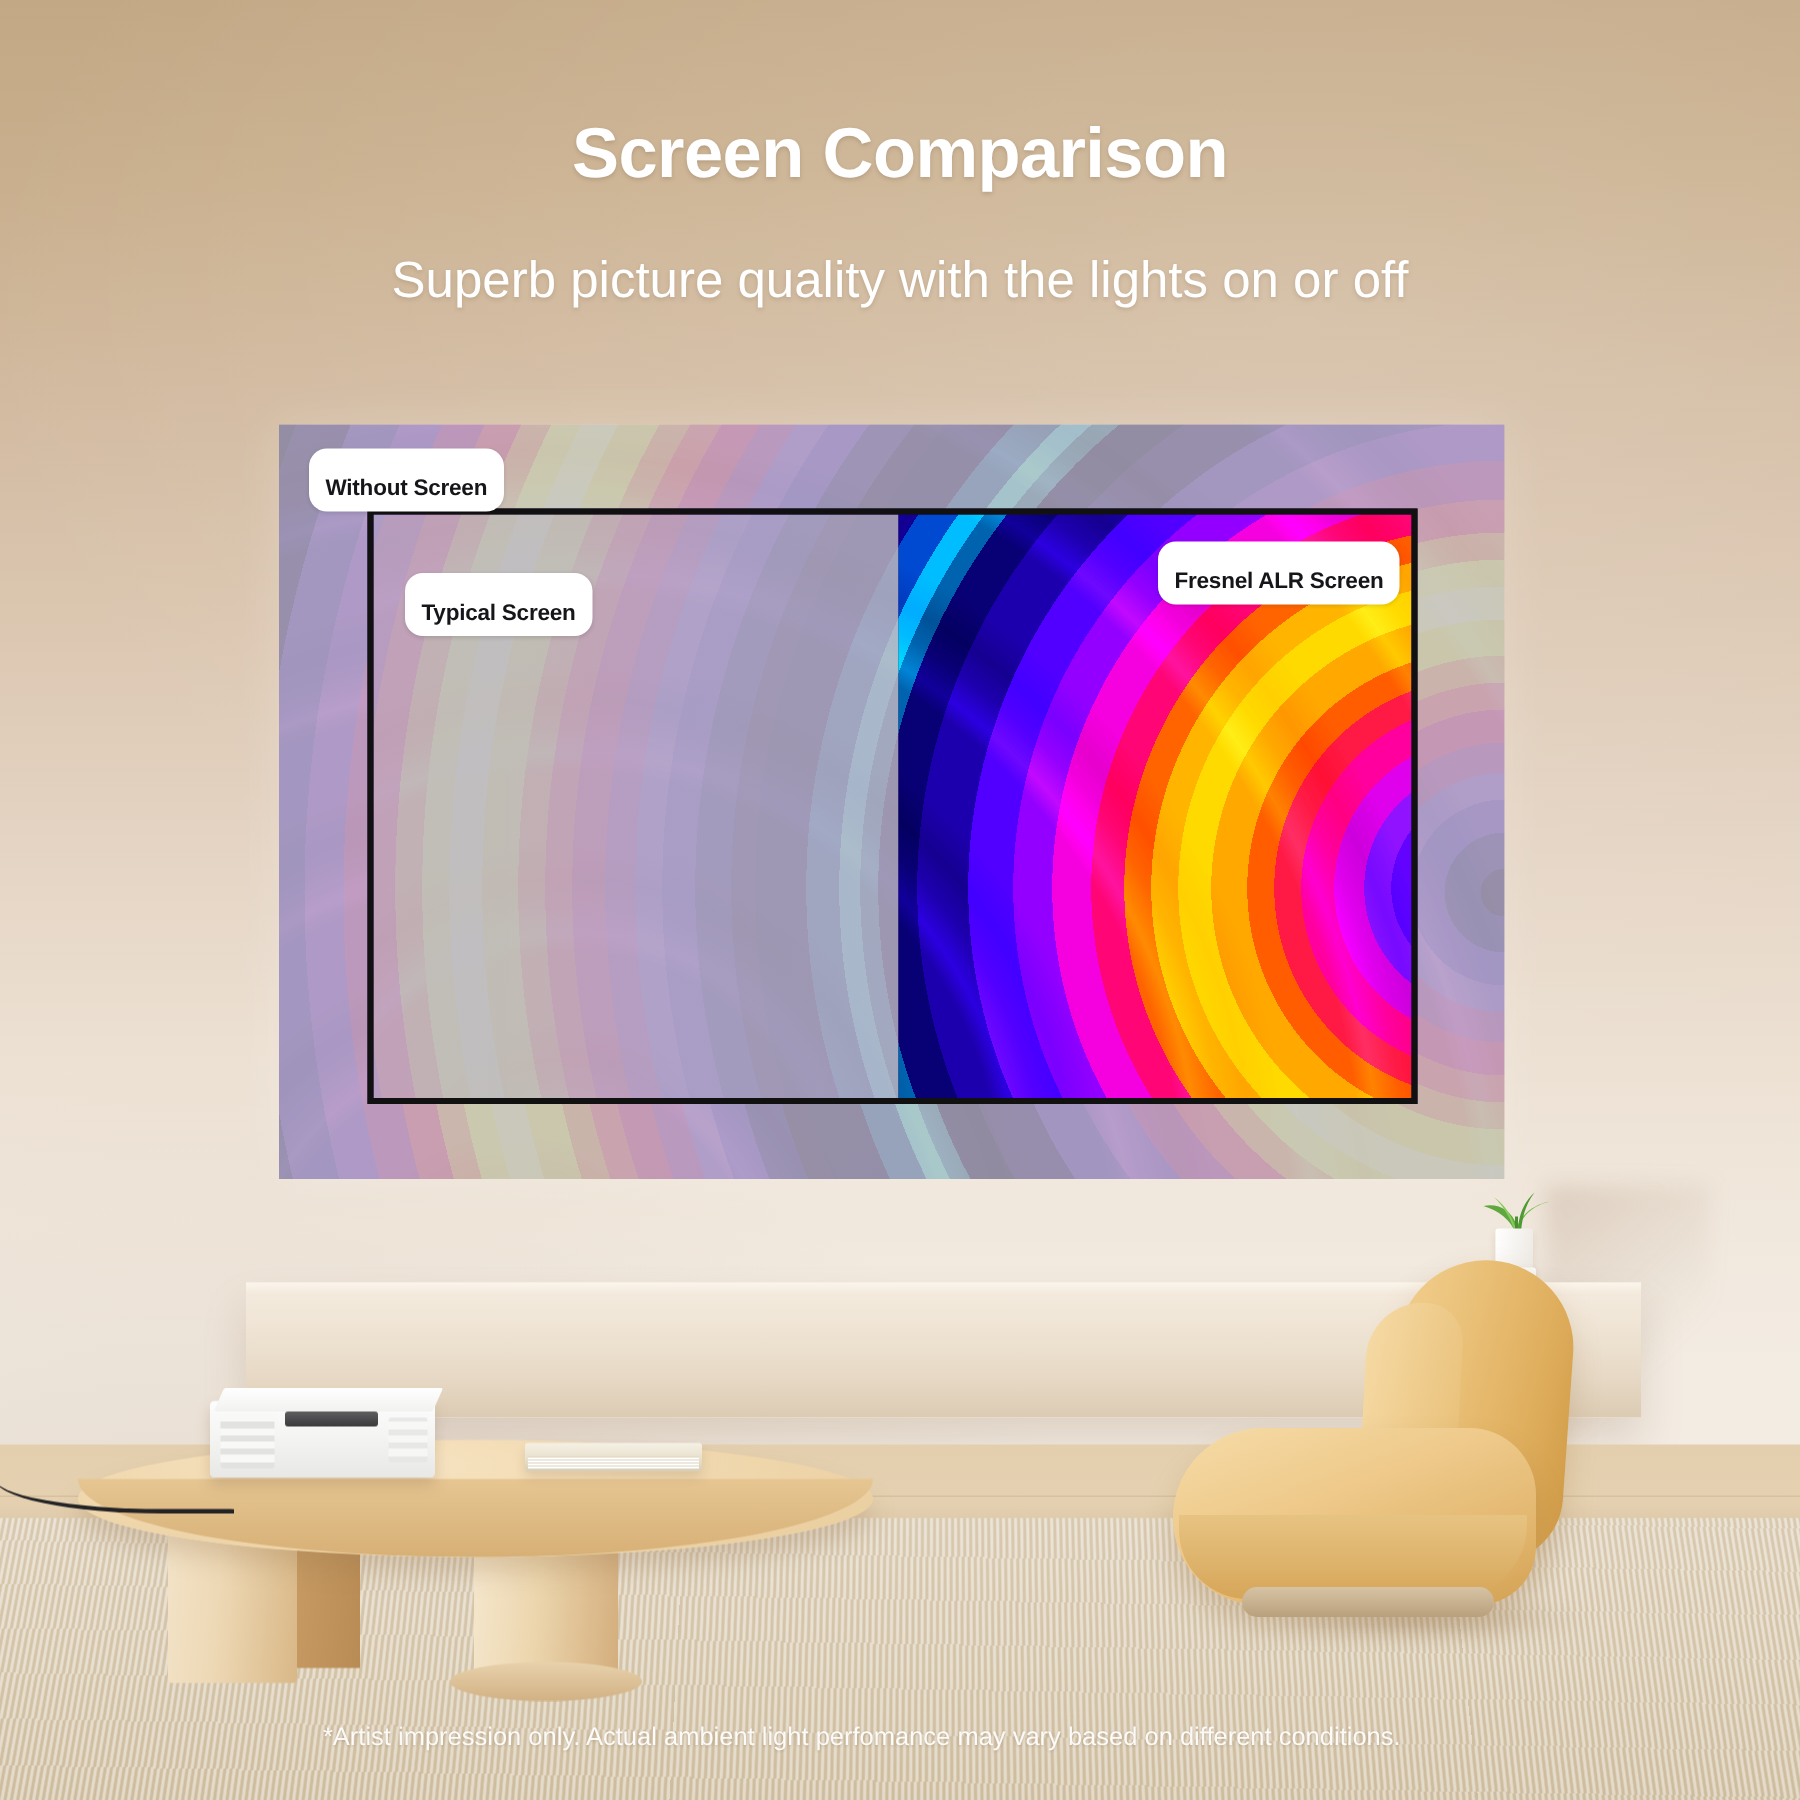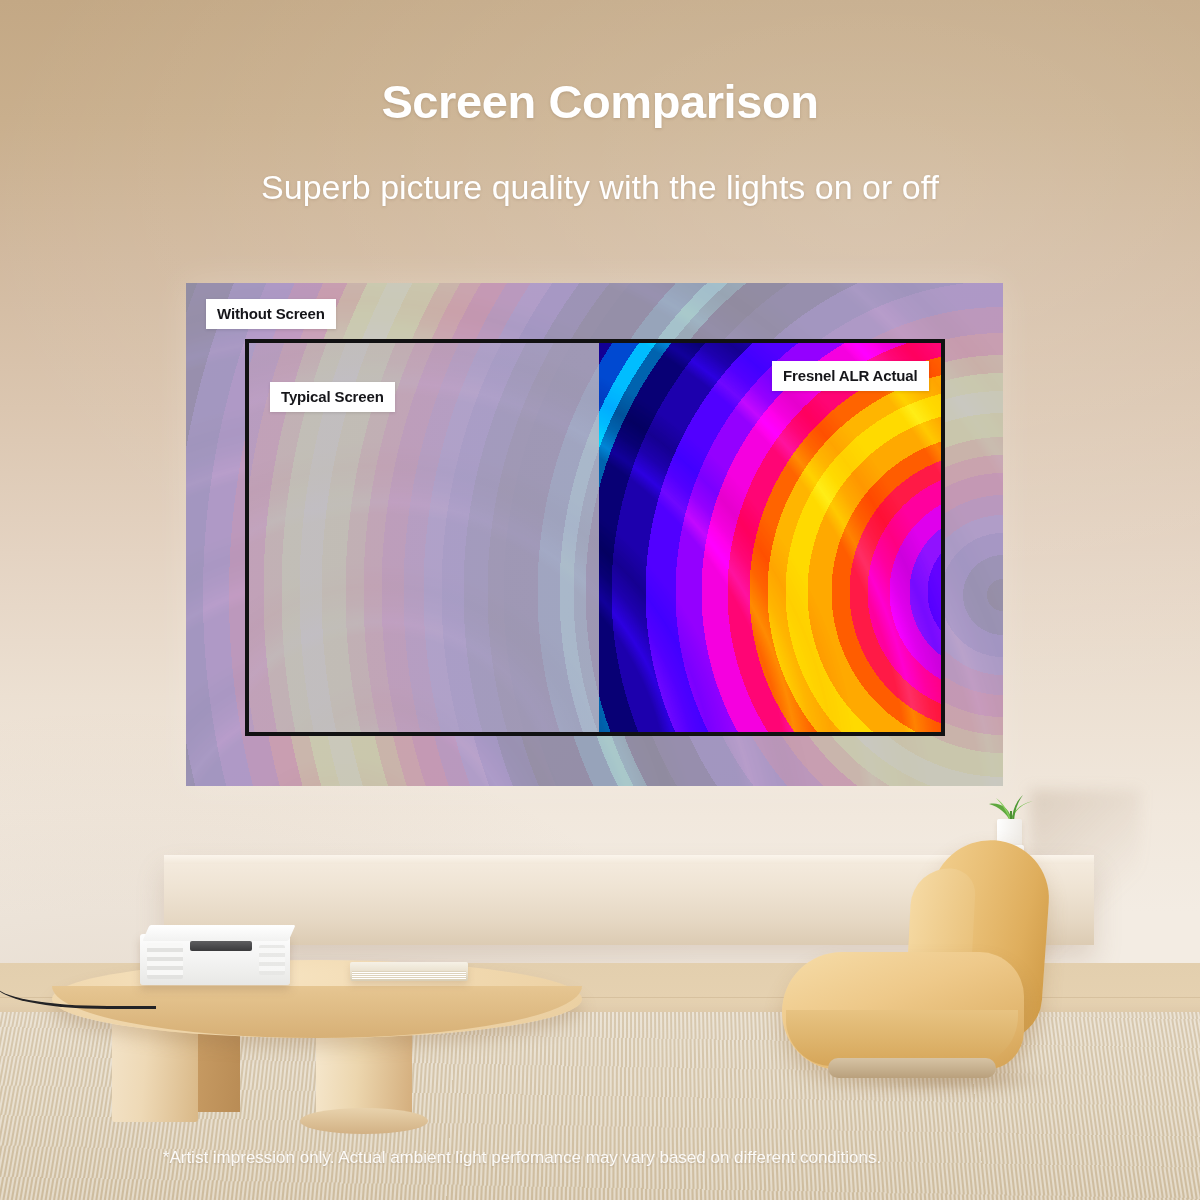--- a/index.html
+++ b/index.html
@@ -160,22 +160,22 @@
   }
 
   
   .tag {
     position: absolute;
     background: #ffffff;
     color: #16161a;
     font-size: 15px;
     font-weight: bold;
     letter-spacing: -0.15px;
-    padding: 6px 11px 7px;
-    border-radius: 0;
+    padding: 18px 11px 7px;
+    border-radius: 12px;
     white-space: nowrap;
     box-shadow: 0 1px 3px rgba(0,0,0,0.12);
     z-index: 40;
   }
   #tag-without  { left: 206px; top: 299px; }
   #tag-typical  { left: 270px; top: 382px; }
   #tag-fresnel  { left: 772px; top: 361px; }
 
   
   
@@ -350,21 +350,21 @@
     background: linear-gradient(180deg,#d6c3a4,#b9a07c);
   }
   #chair-shadow {
     position: absolute; left: 770px; top: 1060px; width: 340px; height: 40px;
     background: radial-gradient(50% 50% at 50% 50%, rgba(140,105,66,0.34), rgba(140,105,66,0) 72%);
     filter: blur(5px);
   }
 
   
   #footnote {
-    position: absolute; left: 0; top: 1148px; width: 1044px;
+    position: absolute; left: 0; top: 1148px; width: 1149px;
     text-align: center;
     font-size: 17px;
     color: #ffffff;
     opacity: 0.90;
     text-shadow: 0 1px 2px rgba(120,95,70,0.32);
   }
 </style>
 </head>
 <body>
 
@@ -401,21 +401,21 @@
           <div class="art inner"></div>
           <div class="art-sheen"></div>
         </div>
       </div>
     </div>
 
   </div>
 
   <div class="tag" id="tag-without">Without Screen</div>
   <div class="tag" id="tag-typical">Typical Screen</div>
-  <div class="tag" id="tag-fresnel">Fresnel ALR Actual</div>
+  <div class="tag" id="tag-fresnel">Fresnel ALR Screen</div>
 
   <div id="bench-shadow"></div>
 
   <div id="bench">
     <div class="bench-top"></div>
   </div>
 
   <div id="plant-leaves">
     <svg width="56" height="30" viewBox="0 0 56 30">
       <path d="M28 30 C24 20 16 14 6 11 C16 9 25 14 28 24 Z" fill="#5fa83f"></path>

